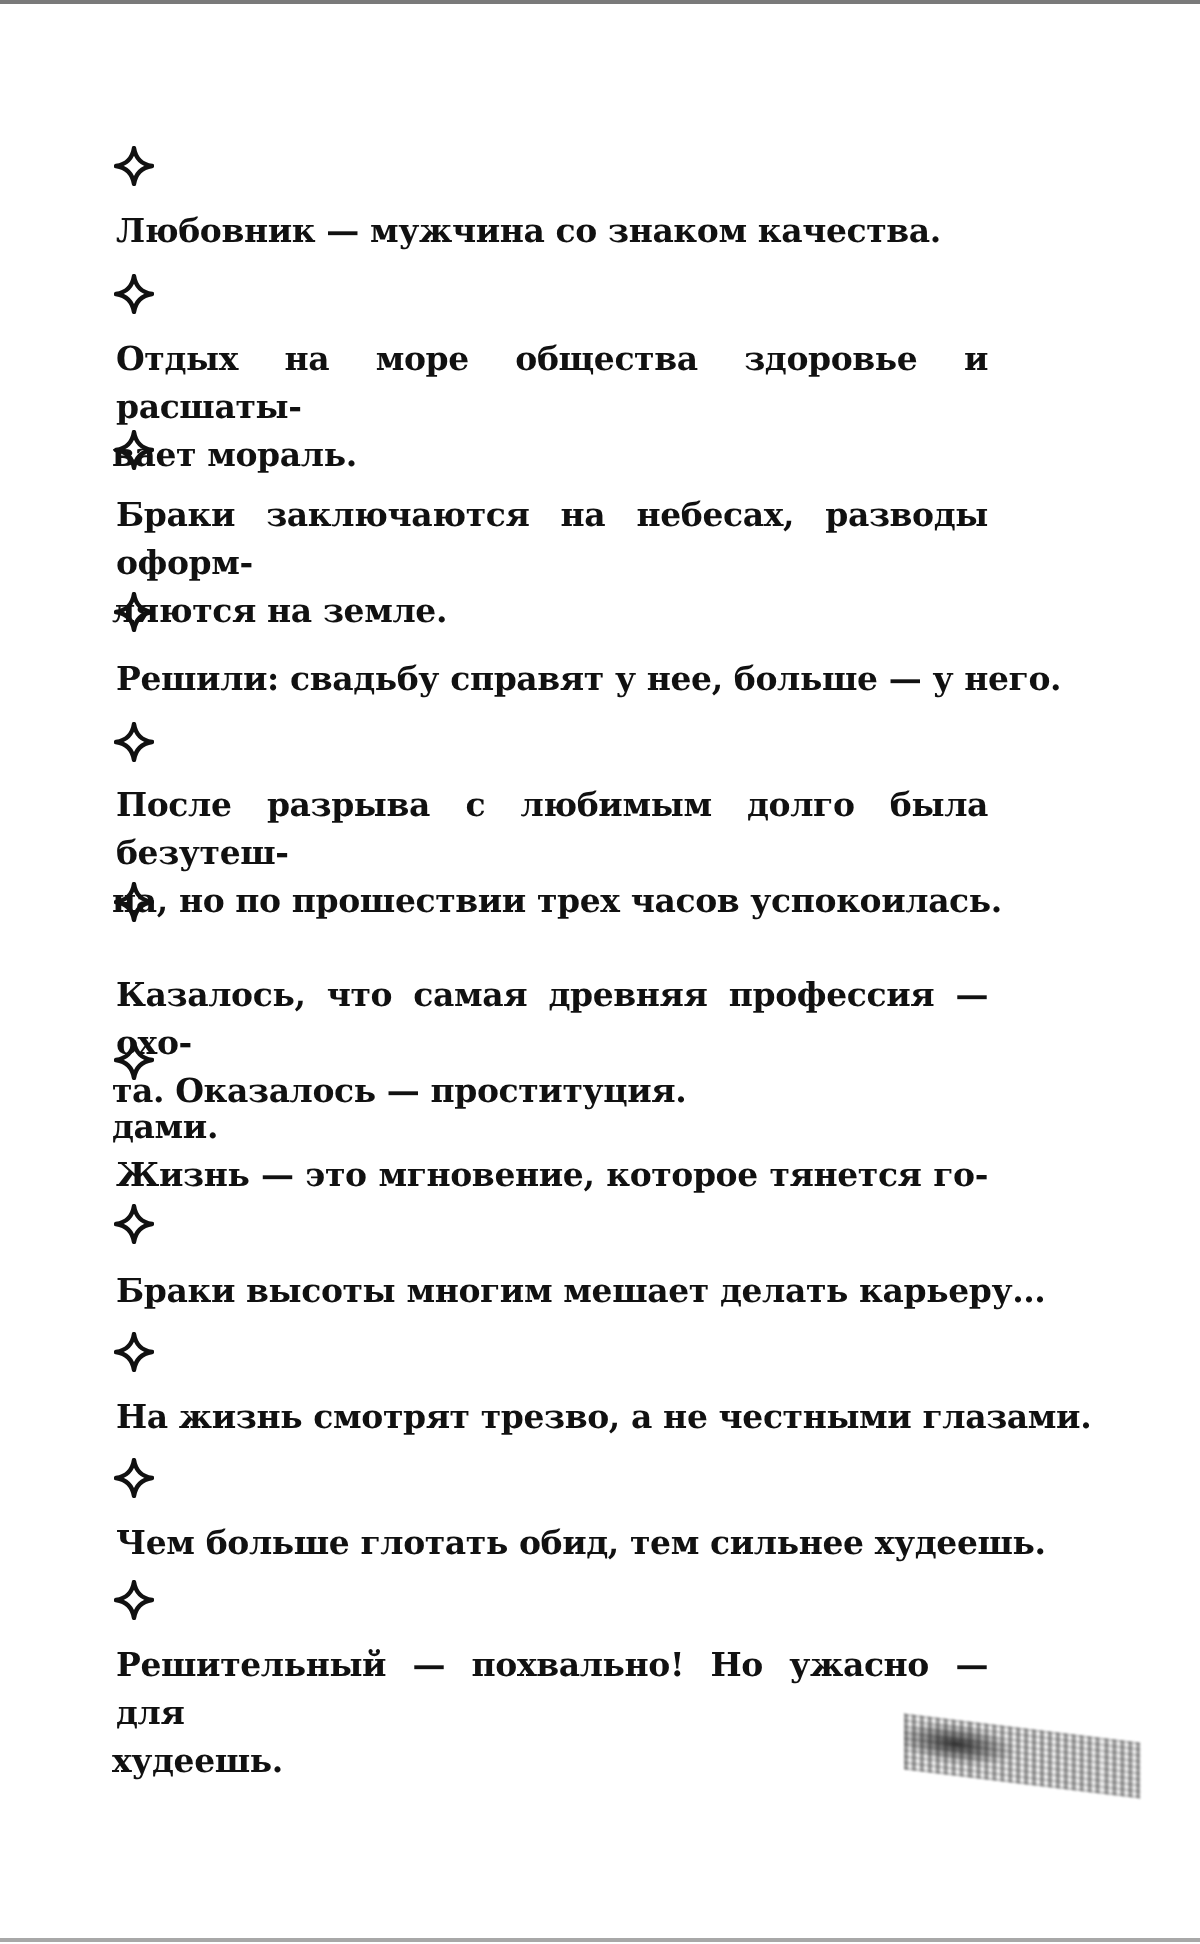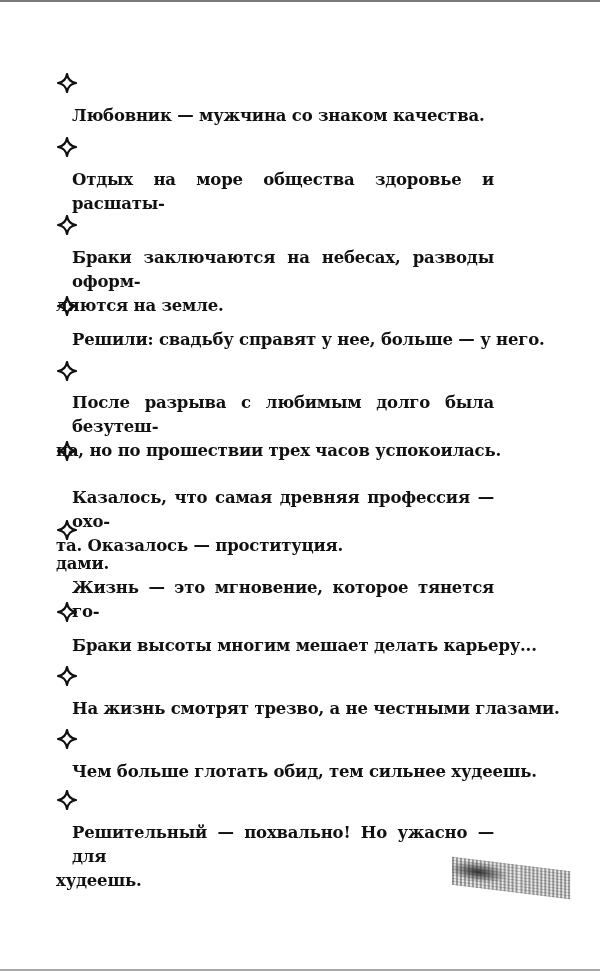--- a/index.html
+++ b/index.html
@@ -37,21 +37,21 @@
     .entry-text {
       position: absolute;
       left: 58px;
       width: 436px;
       font-size: 16.5px;
       font-weight: bold;
       line-height: 24px;
       letter-spacing: -0.2px;
       white-space: nowrap;
     }
-    .entry-text .line { display: block; margin-left: 14px; }
+    .entry-text .line { display: block; }
     .entry-text .line.cont { margin-left: -2px; }
     .entry-text .line.justify {
       text-align: justify;
       text-align-last: justify;
       white-space: normal;
     }
     .smudge {
       position: absolute;
       left: 452px;
       top: 864px;
@@ -80,20 +80,21 @@
   <span class="line">Любовник — мужчина со знаком качества.</span>
 </div>
 
 <div class="entry-star" style="top:137px">
   <svg width="20" height="20" viewBox="0 0 20 20">
       <path d="M10 1 Q11.2 8.8 19 10 Q11.2 11.2 10 19 Q8.8 11.2 1 10 Q8.8 8.8 10 1 Z" fill="none" stroke="#111" stroke-width="2.2" stroke-linejoin="round"></path>
     </svg>
 </div>
 <div class="entry-text" style="top:168px">
   <span class="line justify">Отдых на море общества здоровье и расшаты-</span>
+  <span class="line cont">вает мораль.</span>
 </div>
 
 <div class="entry-star" style="top:215px">
   <svg width="20" height="20" viewBox="0 0 20 20">
       <path d="M10 1 Q11.2 8.8 19 10 Q11.2 11.2 10 19 Q8.8 11.2 1 10 Q8.8 8.8 10 1 Z" fill="none" stroke="#111" stroke-width="2.2" stroke-linejoin="round"></path>
     </svg>
 </div>
 <div class="entry-text" style="top:246px">
   <span class="line justify">Браки заключаются на небесах, разводы оформ-</span>
   <span class="line cont">ляются на земле.</span>

